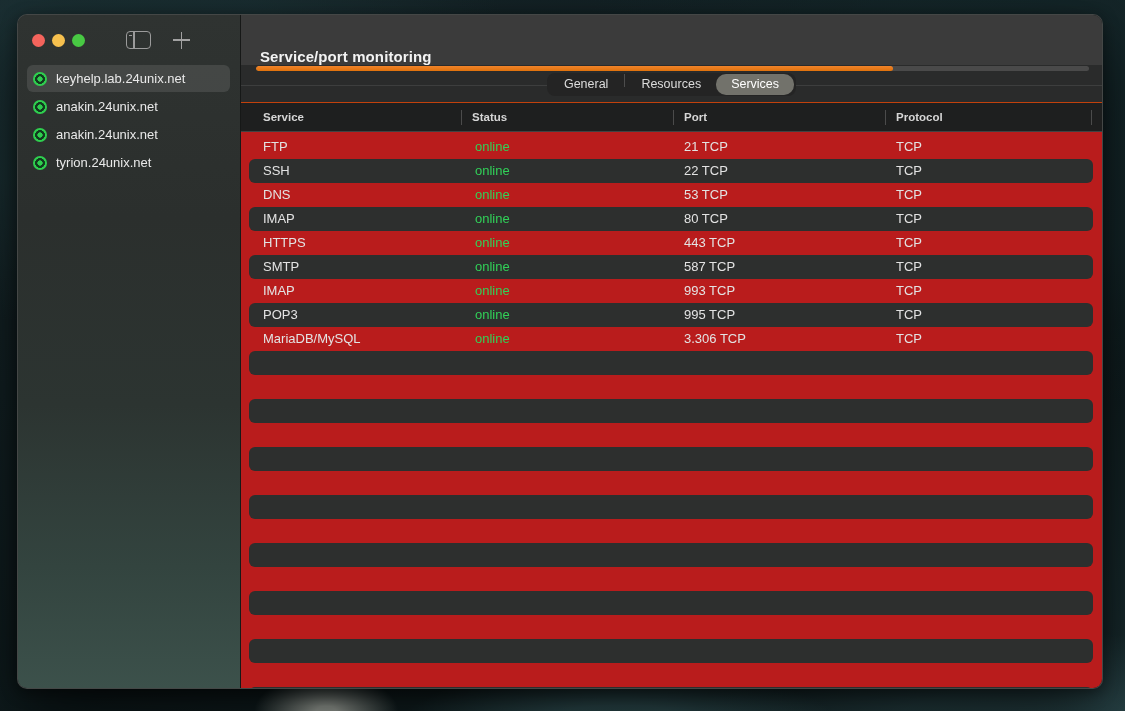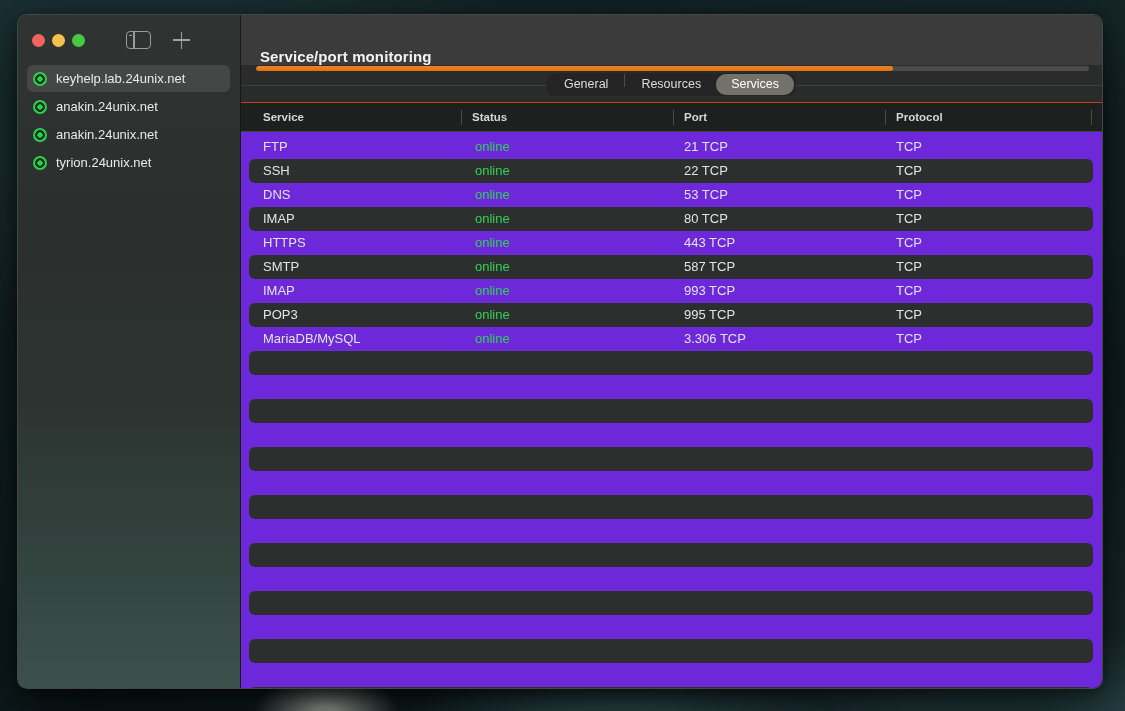--- a/index.html
+++ b/index.html
@@ -76,21 +76,21 @@
   }
   .seg.active{background:#72726b;color:#ffffff;}
   .seg-sep{width:1px;height:13px;background:#4d4d4d;margin:0 1px;}
   
   .thead{
     position:absolute;left:0;right:0;top:87px;height:30px;background:#1e1f1f;
     border-top:1px solid #c2410c;border-bottom:1px solid #414242;box-sizing:border-box;
   }
   .th{position:absolute;top:0;height:28px;line-height:28px;font-size:11.5px;font-weight:600;color:#d6d6d6;}
   .th-sep{position:absolute;top:7px;width:1px;height:15px;background:#4b4b4b;}
-  .tbody{position:absolute;left:0;right:0;top:117px;bottom:0;padding-top:3px;background:#6d28d9;overflow:hidden;}
+  .tbody{position:absolute;left:0;right:0;top:117px;bottom:0;padding-top:3px;background:#b91c1c;overflow:hidden;}
   .row{position:relative;height:24px;}
   .row .stripe-bg{position:absolute;left:8px;width:844px;top:0;bottom:0;border-radius:6px;background:#2d2f2e;}
   .cell{position:absolute;top:0;height:24px;line-height:24px;font-size:13px;color:#e3e3e3;white-space:nowrap;}
   .c-service{left:22px;}
   .c-status{left:234px;}
   .c-port{left:443px;}
   .c-protocol{left:655px;}
   .online{color:#31d158;}
 </style>
 </head>

